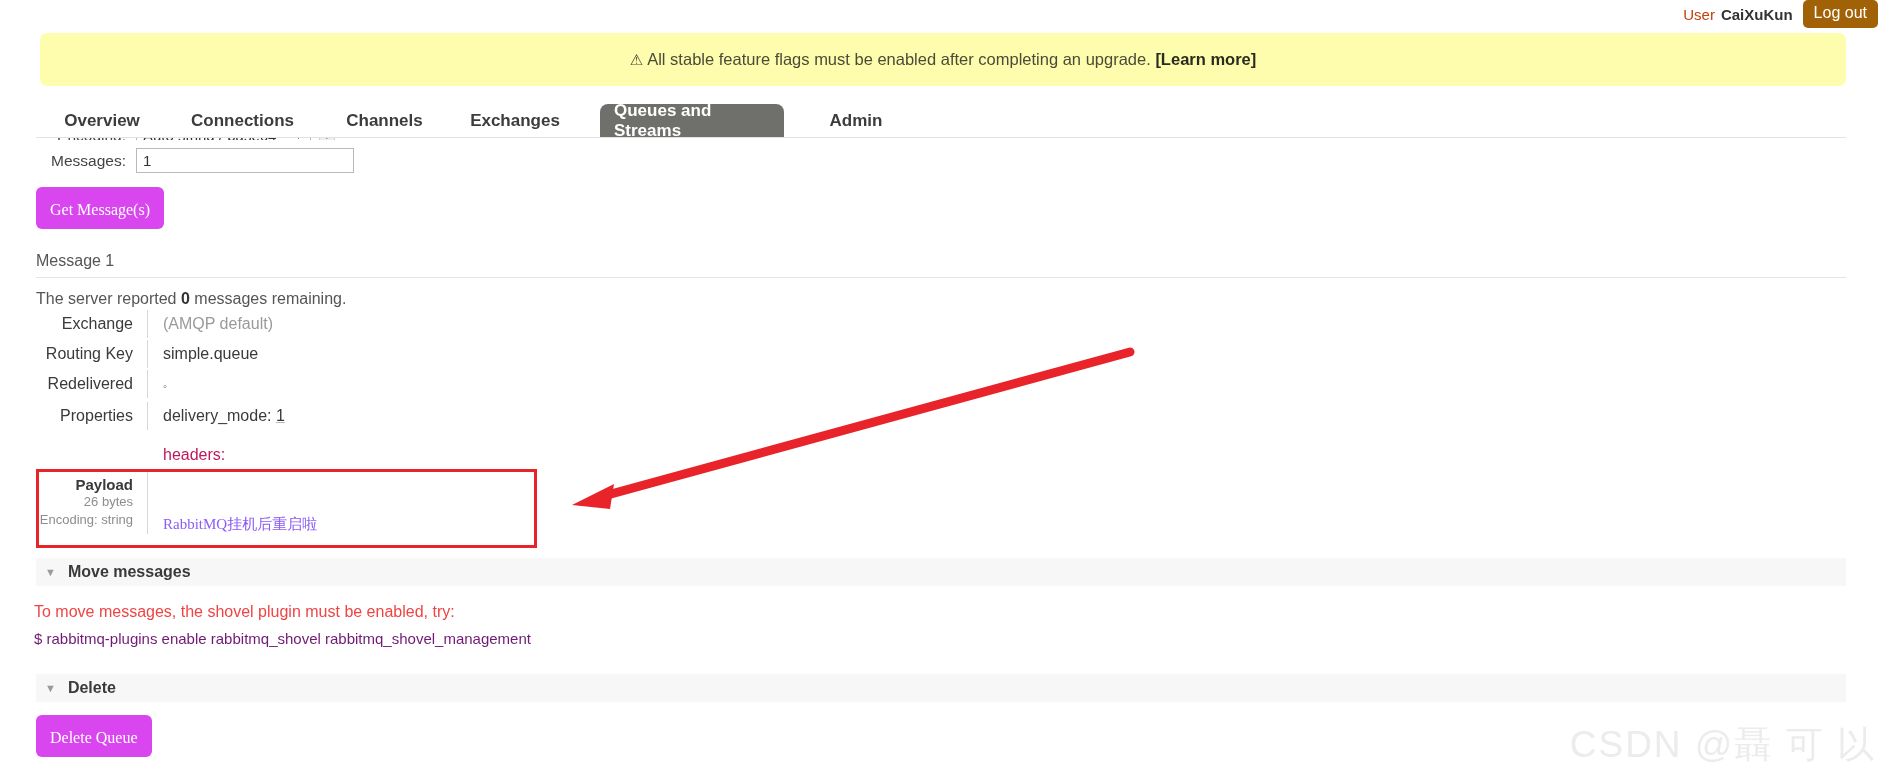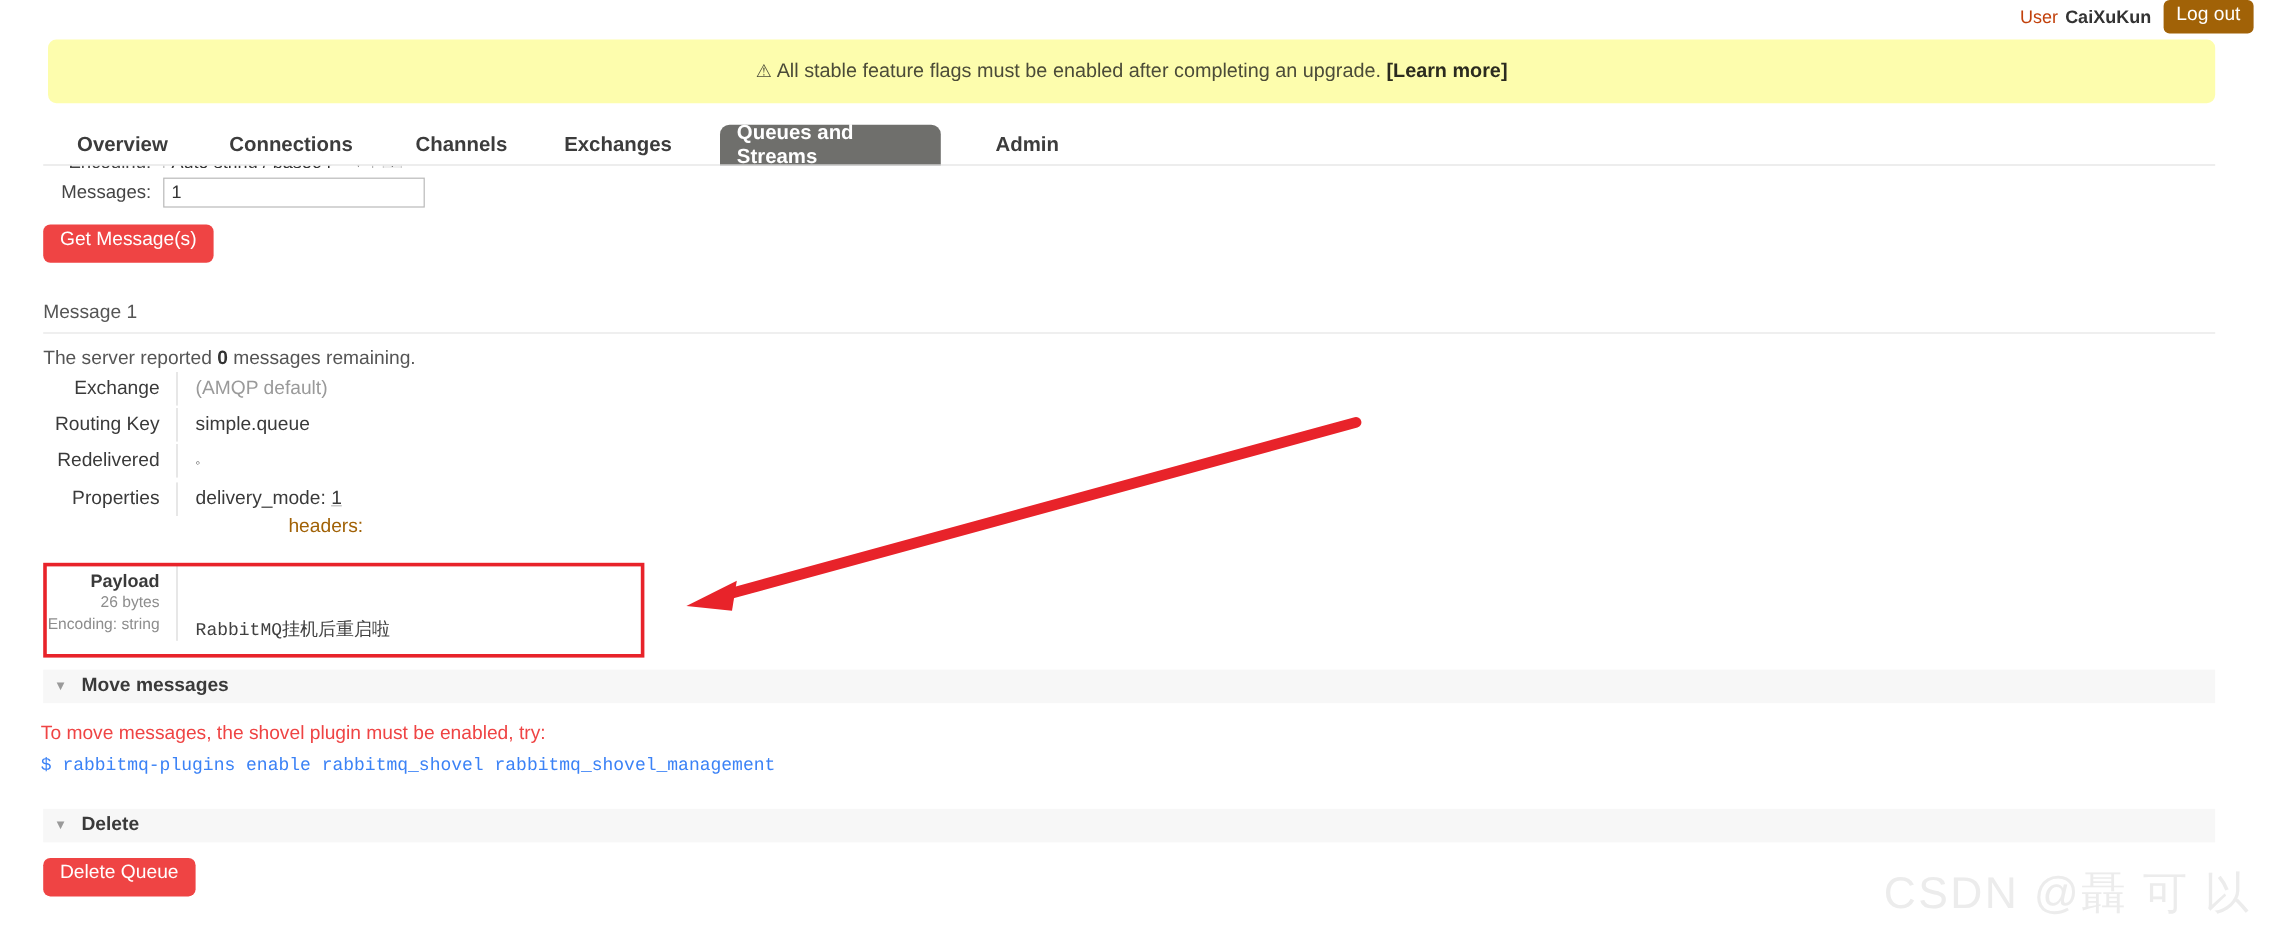--- a/index.html
+++ b/index.html
@@ -201,27 +201,27 @@
   .encoding-row {
     position: absolute;
     left: 0;
     top: -12px;
     width: 100%;
     overflow: hidden;
     height: 16px;
   }
 
   .grey-btn {
-    background: #ef4444;
+    background: #d946ef;
     color: #ffffff;
     border: none;
     border-radius: 6px;
-    font-family: Liberation Sans, sans-serif;
-    font-size: 16px;
-    padding: 4px 14px 10px 14px;
+    font-family: Liberation Serif, serif;
+    font-size: 16px;
+    padding: 14px 14px 10px 14px;
     cursor: pointer;
   }
 
   
   .message-head {
     position: absolute;
     left: 36px;
     top: 252px;
     width: 1810px;
     font-size: 16px;
@@ -271,24 +271,25 @@
     text-decoration-color: #bbbbbb;
   }
   .circle-glyph {
     font-size: 11px;
     color: #555;
     line-height: 22px;
   }
   .props-line2 {
     padding-left: 15px;
     font-size: 16px;
-    color: #a16207;
-    text-align: center;
+    color: #be185d;
+    text-align: left;
     width: 232px;
     box-sizing: border-box;
+    margin-top: 16px;
   }
 
   
   .payload-row {
     position: absolute;
     left: 36px;
     top: 470px;
     width: 1000px;
     display: flex;
     align-items: flex-end;
@@ -308,23 +309,23 @@
     display: block;
   }
   .payload-key .p-sub {
     font-size: 13px;
     color: #8d8d8d;
     display: block;
     line-height: 1.35;
   }
   .payload-val {
     padding: 10px 0 0 15px;
-    font-family: Liberation Mono, monospace;
-    font-size: 15px;
-    color: #404040;
+    font-family: Liberation Serif, serif;
+    font-size: 15px;
+    color: #8b5cf6;
   }
 
   .red-box {
     position: absolute;
     left: 36px;
     top: 469px;
     width: 501px;
     height: 79px;
     border: 3px solid #e8232a;
     box-sizing: border-box;
@@ -360,23 +361,23 @@
     position: absolute;
     left: 34px;
     font-size: 16px;
     color: #ef4444;
   }
   .move-help { top: 603px; }
   .mono-cmd {
     position: absolute;
     left: 34px;
     top: 630px;
-    font-family: Liberation Mono, monospace;
-    font-size: 15px;
-    color: #3b82f6;
+    font-family: Liberation Sans, sans-serif;
+    font-size: 15px;
+    color: #701a75;
   }
 
   .delete-btn-wrap {
     position: absolute;
     left: 36px;
     top: 715px;
   }
 
   
   .arrow-svg {

